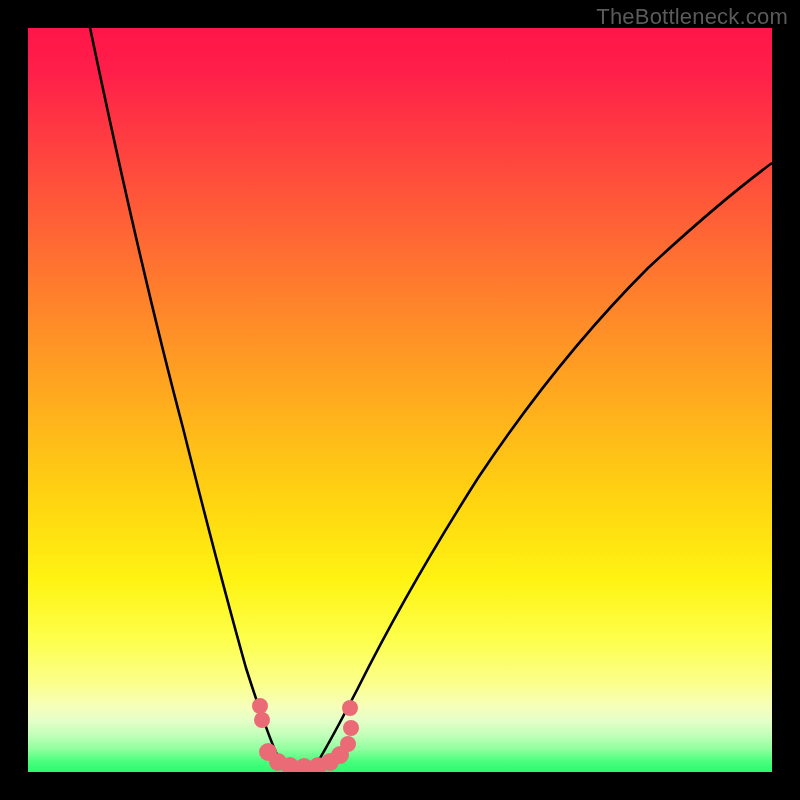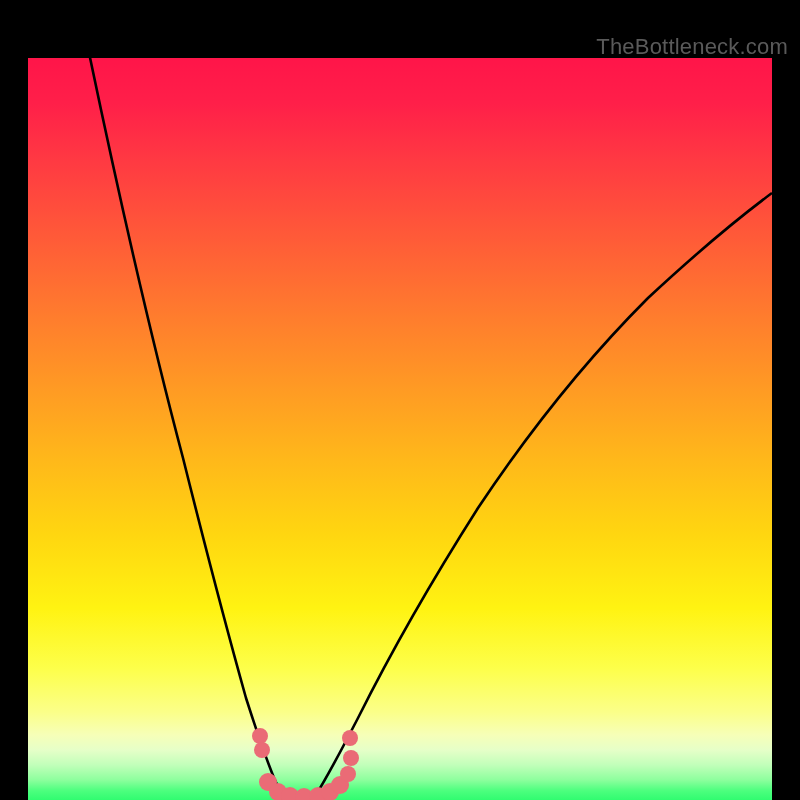--- a/index.html
+++ b/index.html
@@ -11,21 +11,20 @@
     overflow: hidden;
     font-family: Arial, Helvetica, sans-serif;
   }
   .frame {
     position: absolute;
     top: 0;
     left: 0;
     width: 800px;
     height: 639px;
     background: #000;
-    margin-top: 30px;
   }
   .plot-area {
     position: absolute;
     top: 28px;
     left: 28px;
     width: 744px;
     height: 744px;
     overflow: hidden;
   }
   .gradient {

